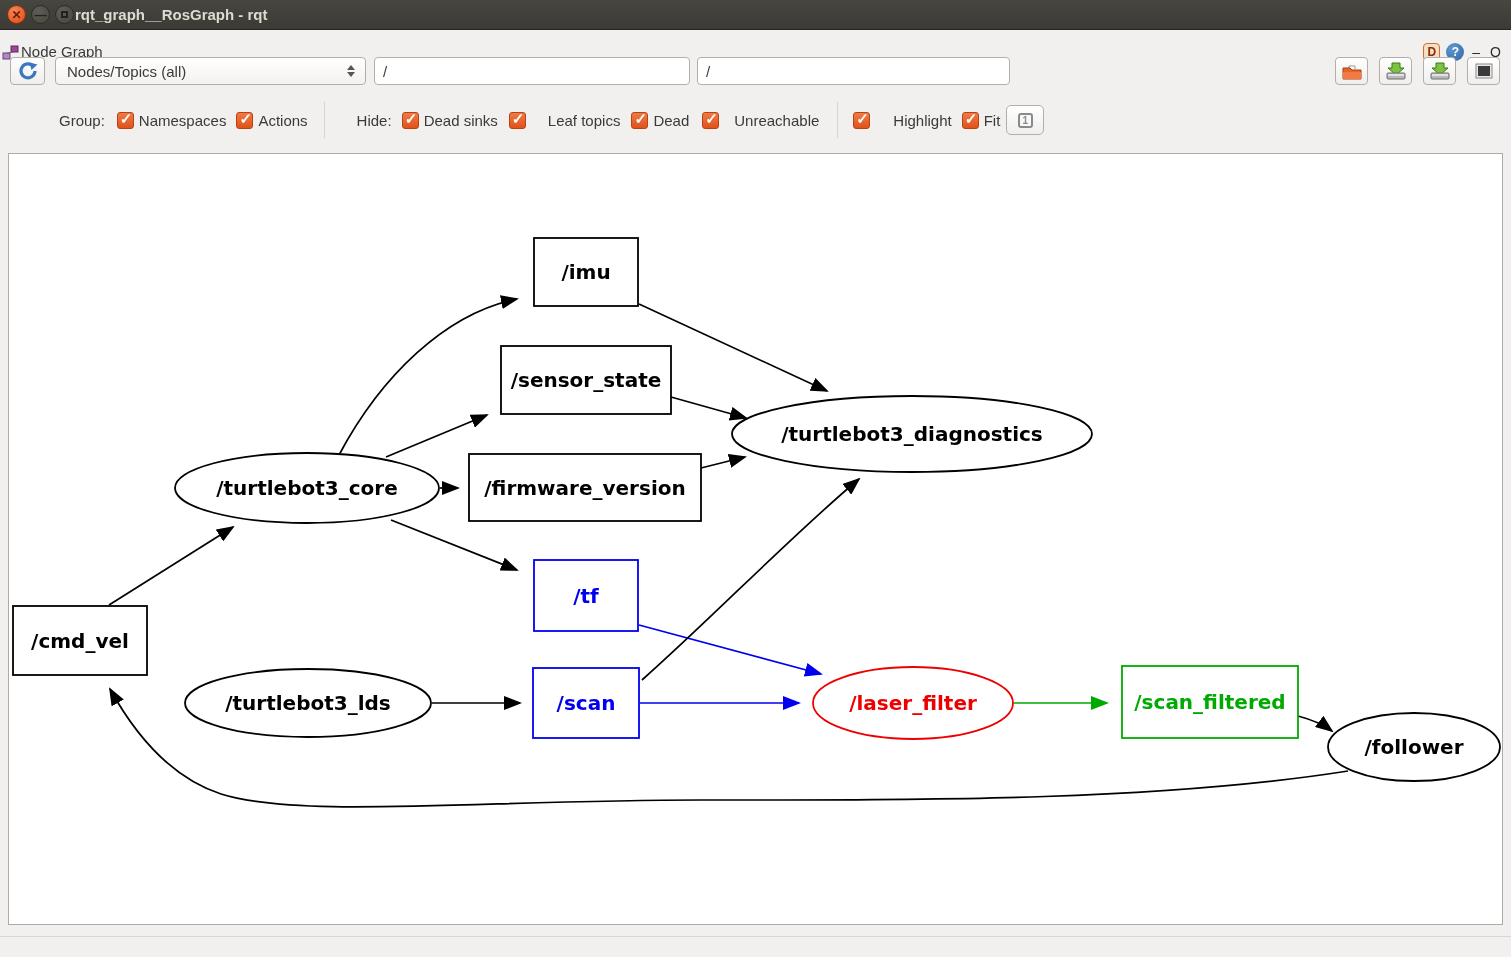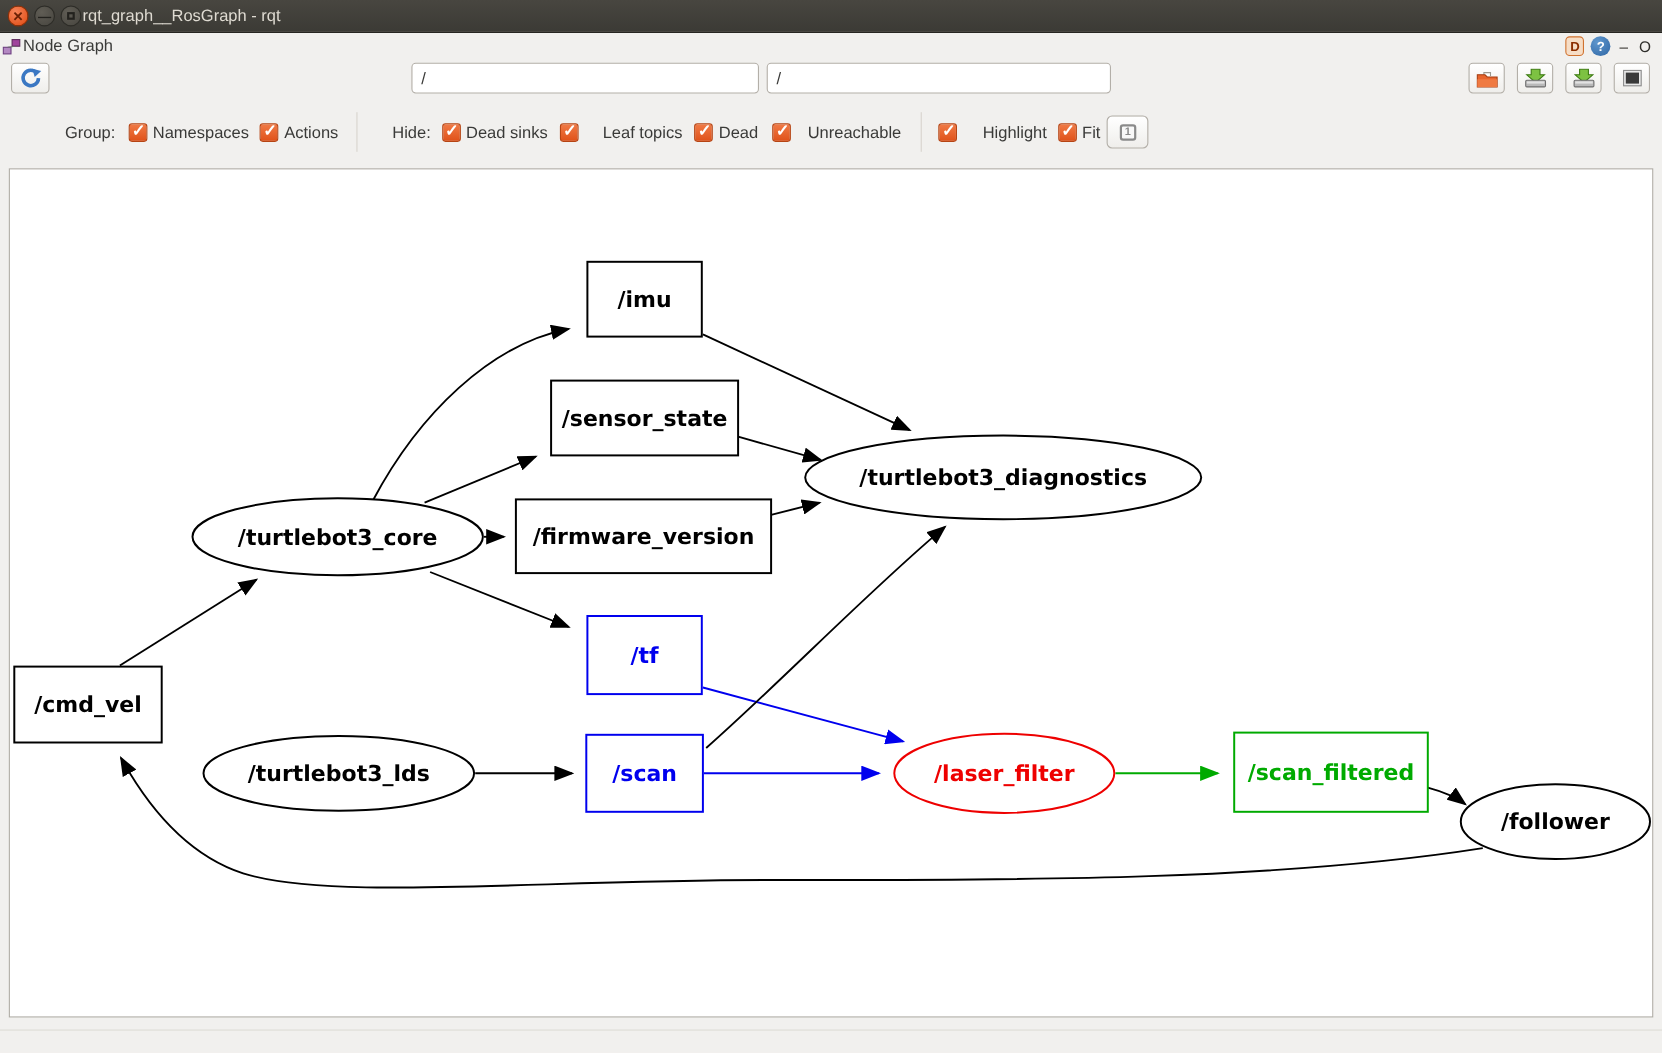--- a/index.html
+++ b/index.html
@@ -10,24 +10,24 @@
   
   .titlebar { position:absolute; left:0; top:0; width:100%; height:30px;
               background:linear-gradient(#484640,#3b3a35); border-bottom:1px solid #262520; }
   .win-btn { position:absolute; top:5px; width:19px; height:19px; border-radius:50%;
              display:flex; align-items:center; justify-content:center;
              font-size:12px; font-weight:bold; line-height:1; }
   .btn-close { left:7px;  background:radial-gradient(circle at 35% 30%, #f6855b, #df4910); border:1px solid #8e3008; color:#6b2004; }
   .btn-min   { left:31px; background:radial-gradient(circle at 35% 30%, #605d55, #47453f); border:1px solid #2d2c27; color:#23221e; }
   .btn-max   { left:55px; background:radial-gradient(circle at 35% 30%, #605d55, #47453f); border:1px solid #2d2c27; color:#23221e; }
   .btn-max .sq { width:7px; height:7px; border:2px solid #23221e; }
-  .title-text { position:absolute; left:75px; top:6px; font-size:15px; font-weight:normal; color:#dfdbd2; }
-
-  
-  .dockbar { position:absolute; left:0; top:30px; width:100%; height:25px; }
+  .title-text { position:absolute; left:75px; top:6px; font-size:15px; font-weight:bold; color:#dfdbd2; }
+
+  
+  .dockbar { position:absolute; left:0; top:40px; width:100%; height:25px; }
   .dock-left { position:absolute; left:2px; top:3px; display:flex; align-items:center; }
   .dock-title { font-size:15px; color:#3a3a38; margin-left:2px; }
   .dock-right { position:absolute; right:8px; top:3px; display:flex; align-items:center; gap:6px; }
   .badge-d { width:17px; height:18px; border:1px solid #d0722f; border-radius:4px; background:#f6ddc6;
              color:#8c2e00; font-size:12px; font-weight:bold; display:flex; align-items:center; justify-content:center; }
   .badge-help { width:18px; height:18px; border-radius:50%; background:radial-gradient(circle at 35% 30%, #5f97ce, #2f66a4);
                 color:#fff; font-size:12px; font-weight:bold; display:flex; align-items:center; justify-content:center; }
   .glyph-btn { font-size:14px; color:#2e2d2a; padding:0 2px; line-height:18px; }
 
   
@@ -102,20 +102,27 @@
     </div>
   </div>
 
   <div class="tb-btn refresh-btn">
     <svg width="22" height="22" viewBox="0 0 22 22">
       <path d="M 16.5,6.5 A 7,7 0 1 0 18,11" fill="none" stroke="#3b78c3" stroke-width="3.2"></path>
       <path d="M 12.5,2.5 L 20.5,4.5 L 14.5,10 Z" fill="#3b78c3"></path>
     </svg>
   </div>
 
+  <div class="combo">
+    <span class="combo-text">Nodes/Topics (all)</span>
+    <span class="combo-arrows">
+      <span class="tri-up"></span>
+        <span class="tri-dn"></span>
+    </span>
+  </div>
 
   <div class="text-input input-ns">
     <span>/</span>
   </div>
   <div class="text-input input-topic">
     <span>/</span>
   </div>
 
   <div class="tb-btn icon-btn ib1">
     <svg width="20" height="17">

